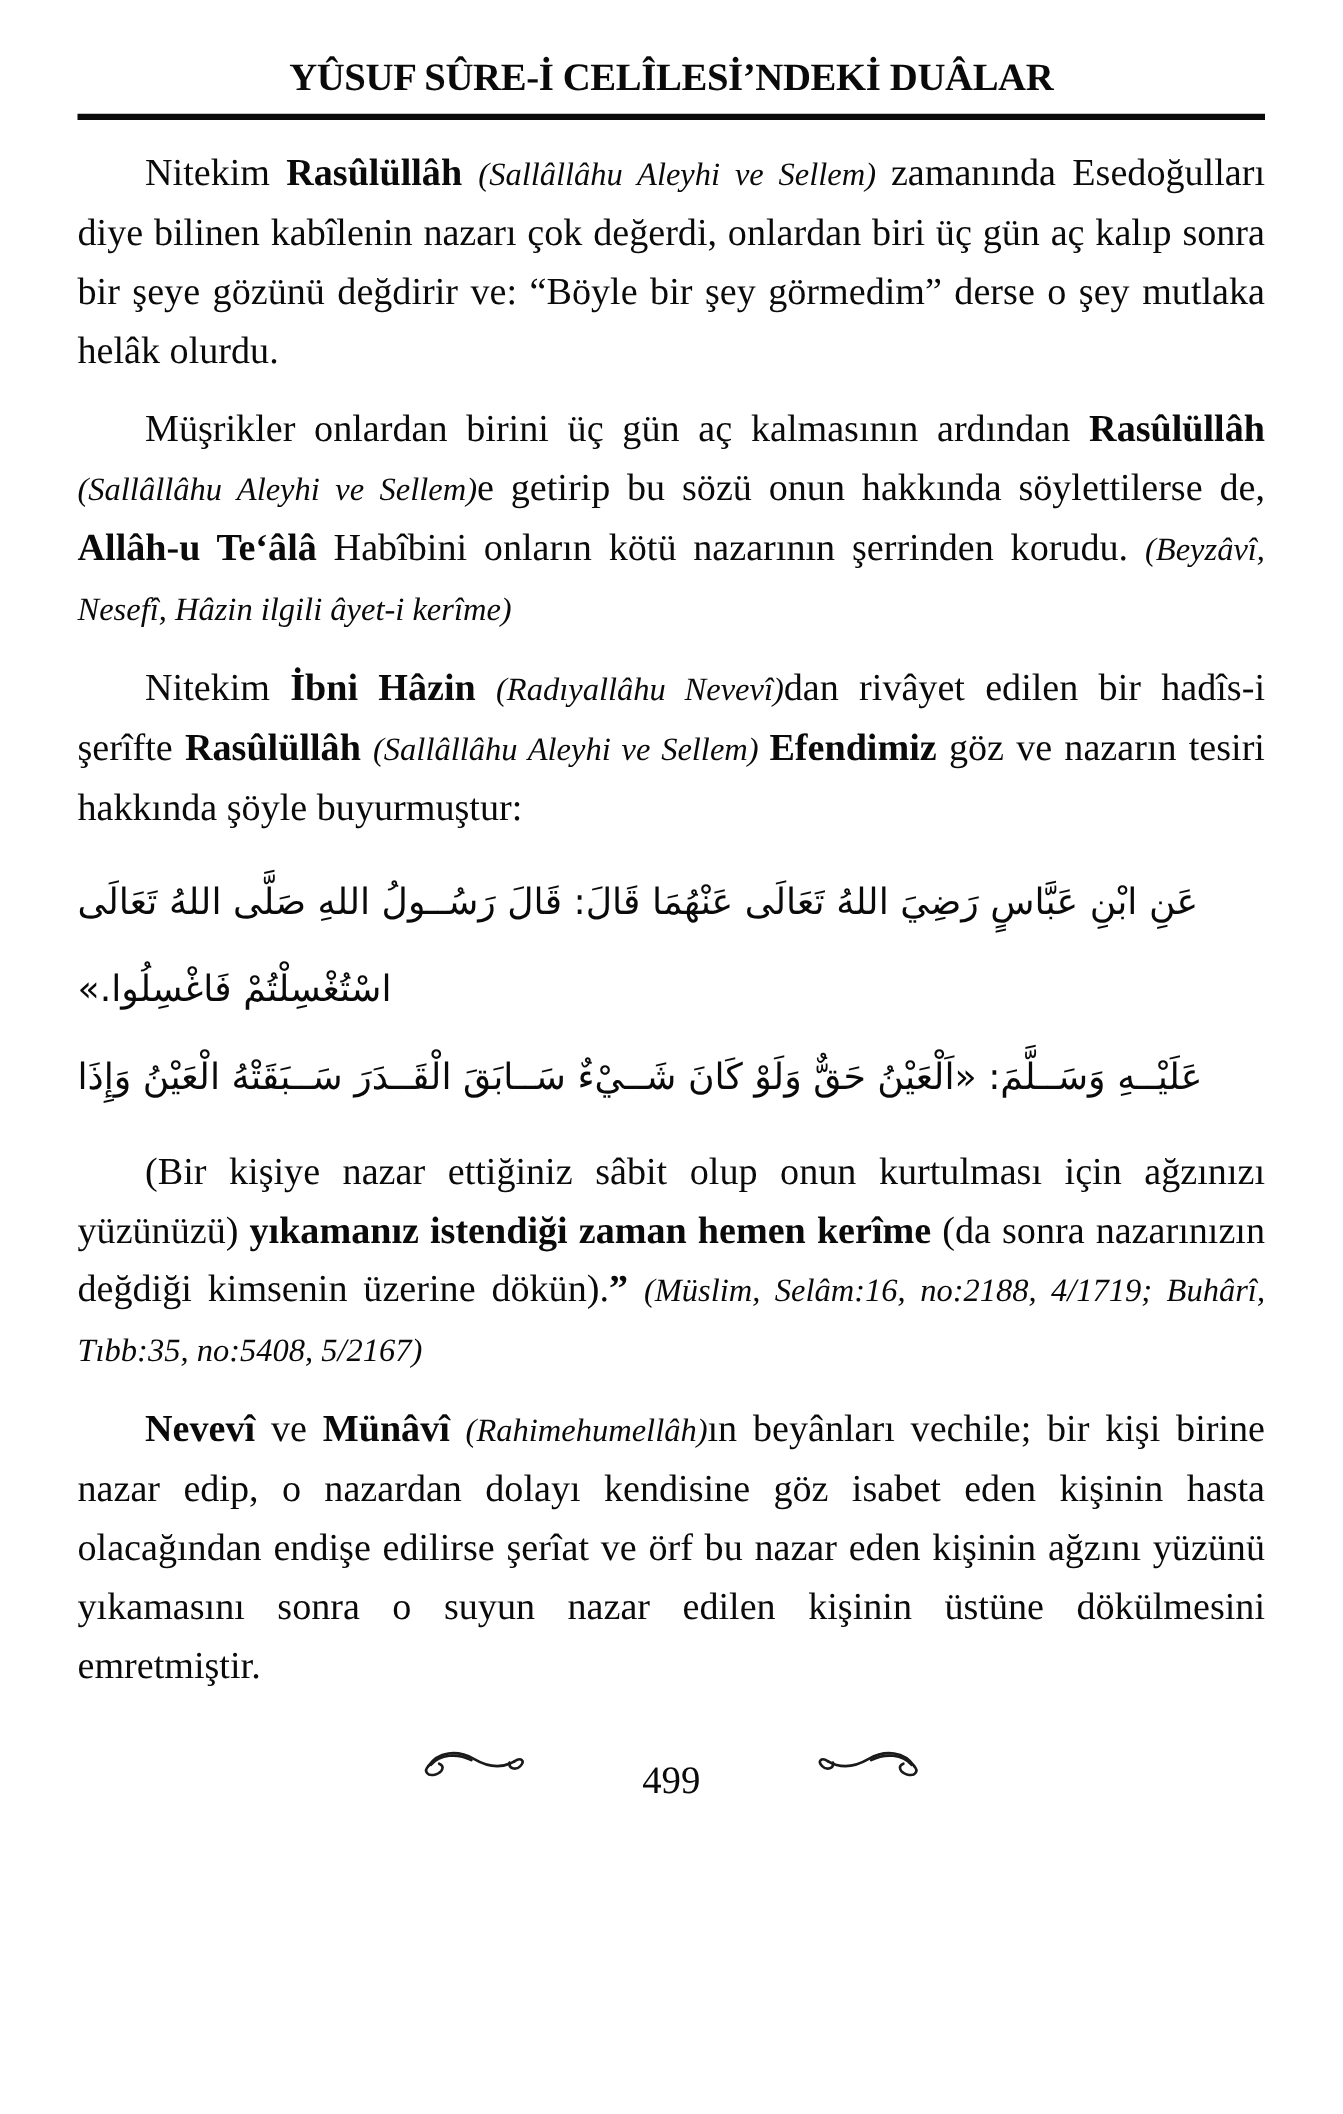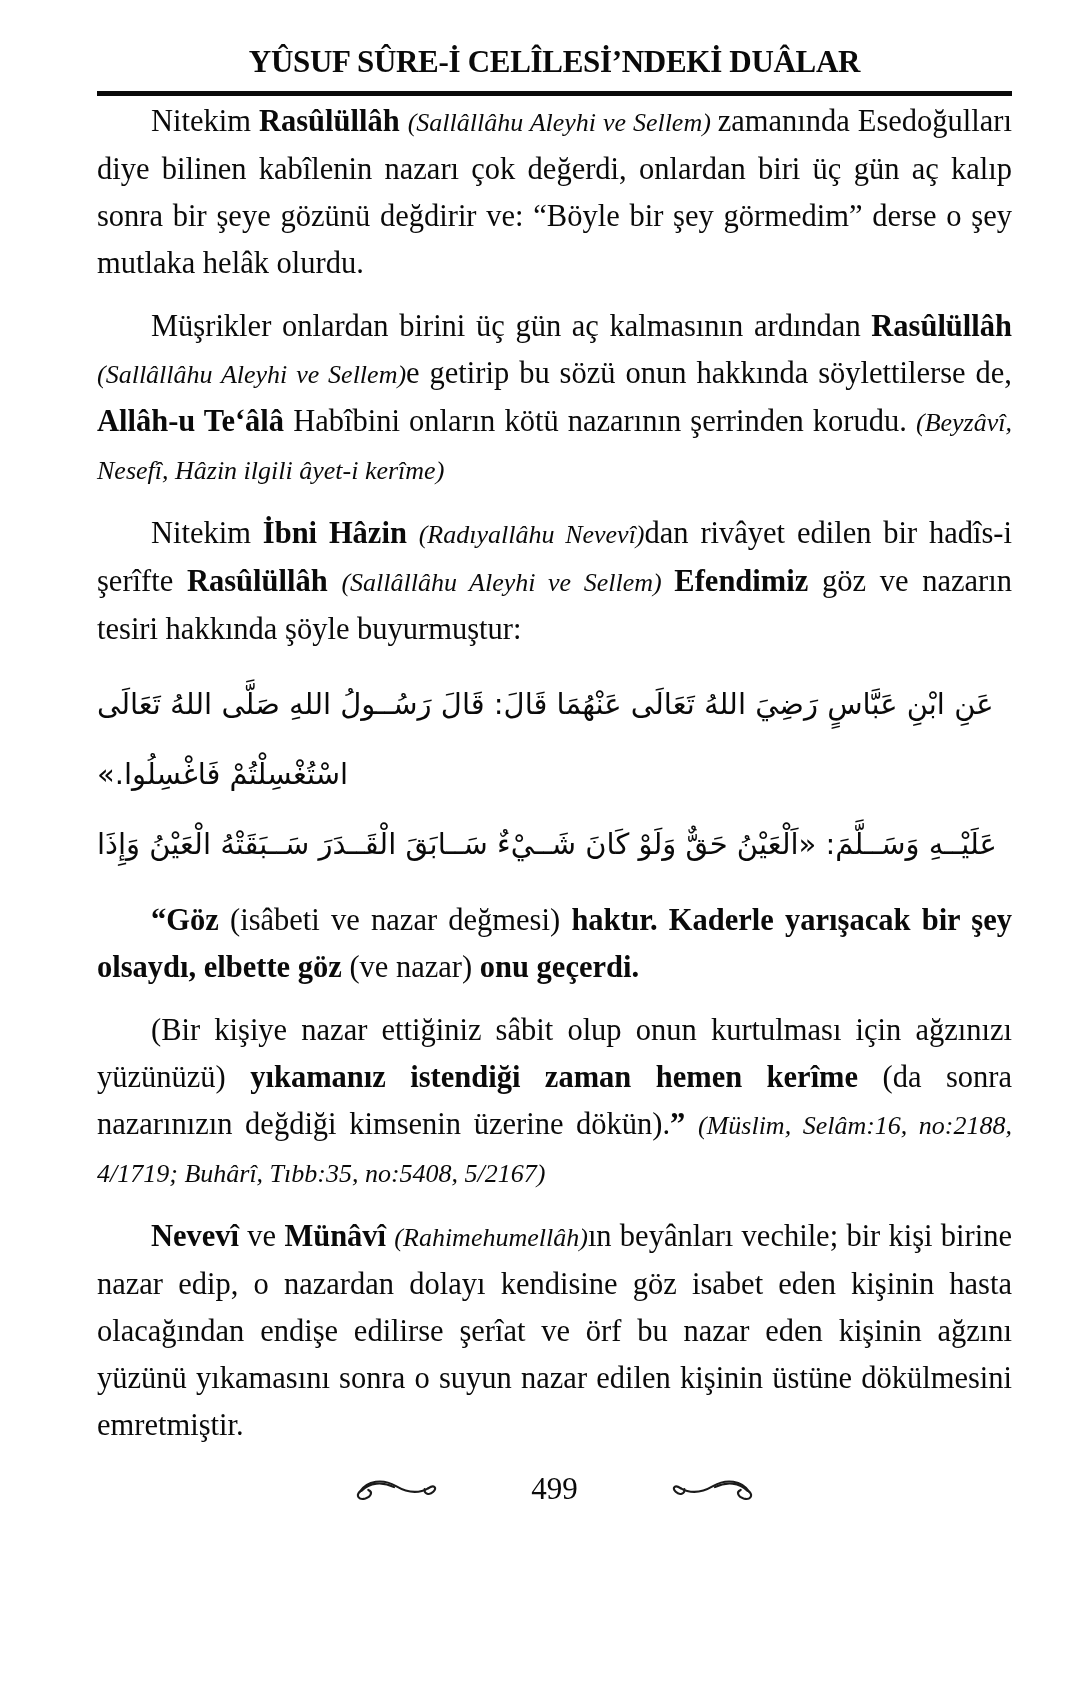--- a/index.html
+++ b/index.html
@@ -4,36 +4,36 @@
 <style>
   html, body { margin: 0; padding: 0; }
   body {
     width: 1074px; height: 1691px;
     background: #ffffff; color: #0a0a0a;
     font-family: "Liberation Serif", serif;
   }
   .page {
     box-sizing: border-box;
     width: 1074px; height: 1691px;
-    padding: 44px 62px 0 97px;
+    padding: 44px 62px 0 62px;
     overflow: hidden;
   }
   header { text-align: center; }
   h1 {
     margin: 0;
     font-size: 31px;
     font-weight: bold;
     letter-spacing: -0.3px;
     font-family: "Liberation Serif", serif;
   }
   .rule {
     margin-top: 11px;
     border-bottom: 5px solid #0a0a0a;
   }
-  main { margin-top: 2px; }
+  main { margin-top: 19px; }
   p.body-p {
     margin: 0 0 16px 0;
     font-size: 30.5px;
     line-height: 47px;
     text-align: justify;
     text-indent: 54px;
   }
   .r { font-weight: normal; font-style: normal; }
   .b { font-weight: bold; }
   .i { font-style: italic; font-size: 26px; }
@@ -47,21 +47,21 @@
     margin: 4px 0 18px 0;
   }
   .ar-line { white-space: nowrap; }
   footer.footer {
     margin-top: 22px;
     display: flex;
     align-items: center;
     justify-content: center;
     gap: 92px;
   }
-  .pagenum { font-size: 31px; }
+  .pagenum { font-size: 31px; margin-top: 28px; }
   .flourish { width: 86px; height: 36px; }
   .flourish.right { transform: scaleX(-1); }
   .flourish path {
     fill: none;
     stroke: #1a1a1a;
     stroke-width: 2.2;
     stroke-linecap: round;
   }
 </style>
 </head>
@@ -82,21 +82,20 @@
 
 
     <p class="body-p"><span class="r">Nitekim </span><span class="b">İbni Hâzin </span><span class="i">(Radıyallâhu Nevevî)</span><span class="r">dan rivâyet edilen bir hadîs-i şerîfte </span><span class="b">Rasûlüllâh </span><span class="i">(Sallâllâhu Aleyhi ve Sellem) </span><span class="b">Efendimiz </span><span class="r">göz ve nazarın tesiri hakkında şöyle buyurmuştur:</span></p>
 
     <div class="arabic" dir="rtl">
       <div class="ar-line">عَنِ ابْنِ عَبَّاسٍ رَضِيَ اللهُ تَعَالَى عَنْهُمَا قَالَ: قَالَ رَسُــولُ اللهِ صَلَّى اللهُ تَعَالَى</div>
       <div class="ar-line">اسْتُغْسِلْتُمْ فَاغْسِلُوا.»</div>
       <div class="ar-line">عَلَيْــهِ وَسَــلَّمَ: «اَلْعَيْنُ حَقٌّ وَلَوْ كَانَ شَــيْءٌ سَــابَقَ الْقَــدَرَ سَــبَقَتْهُ الْعَيْنُ وَإِذَا</div>
     </div>
 
-    <p class="body-p bq"><span class="b">“Göz </span><span class="r">(isâbeti ve nazar değmesi) </span><span class="b">haktır. Kaderle yarışacak bir şey olsaydı, elbette göz </span><span class="r">(ve nazar) </span><span class="b">onu geçerdi.</span></p>
 
     <p class="body-p"><span class="r">(Bir kişiye nazar ettiğiniz sâbit olup onun kurtulması için ağzınızı yüzünüzü) </span><span class="b">yıkamanız istendiği zaman hemen kerîme </span><span class="r">(da sonra nazarınızın değdiği kimsenin üzerine dökün).</span><span class="b">” </span><span class="i">(Müslim, Selâm:16, no:2188, 4/1719; Buhârî, Tıbb:35, no:5408, 5/2167)</span></p>
 
     <p class="body-p"><span class="b">Nevevî </span><span class="r">ve </span><span class="b">Münâvî </span><span class="i">(Rahimehumellâh)</span><span class="r">ın beyânları vechile; bir kişi birine nazar edip, o nazardan dolayı kendisine göz isabet eden kişinin hasta olacağından endişe edilirse şerîat ve örf bu nazar eden kişinin ağzını yüzünü yıkamasını sonra o suyun nazar edilen kişinin üstüne dökülmesini emretmiştir.</span></p>
 
   </main>
 
   <footer class="footer">
     <svg class="flourish" viewBox="0 0 90 36" xmlns="http://www.w3.org/2000/svg">
       <path d="M7 21 C15 9, 31 7, 45 15 C57 22, 69 23, 79 17"></path>

